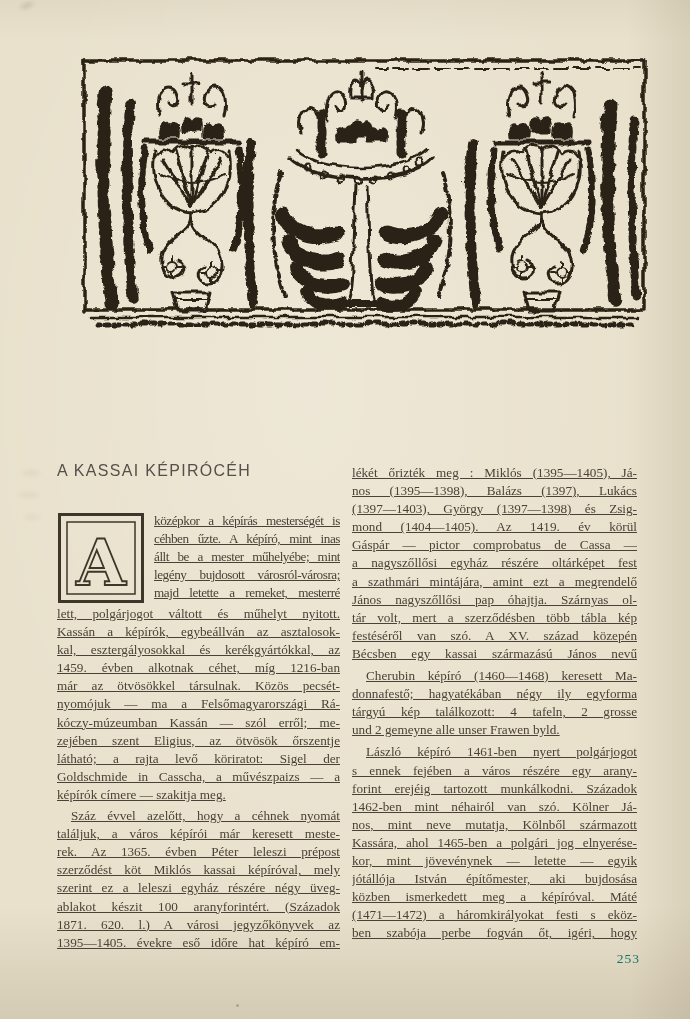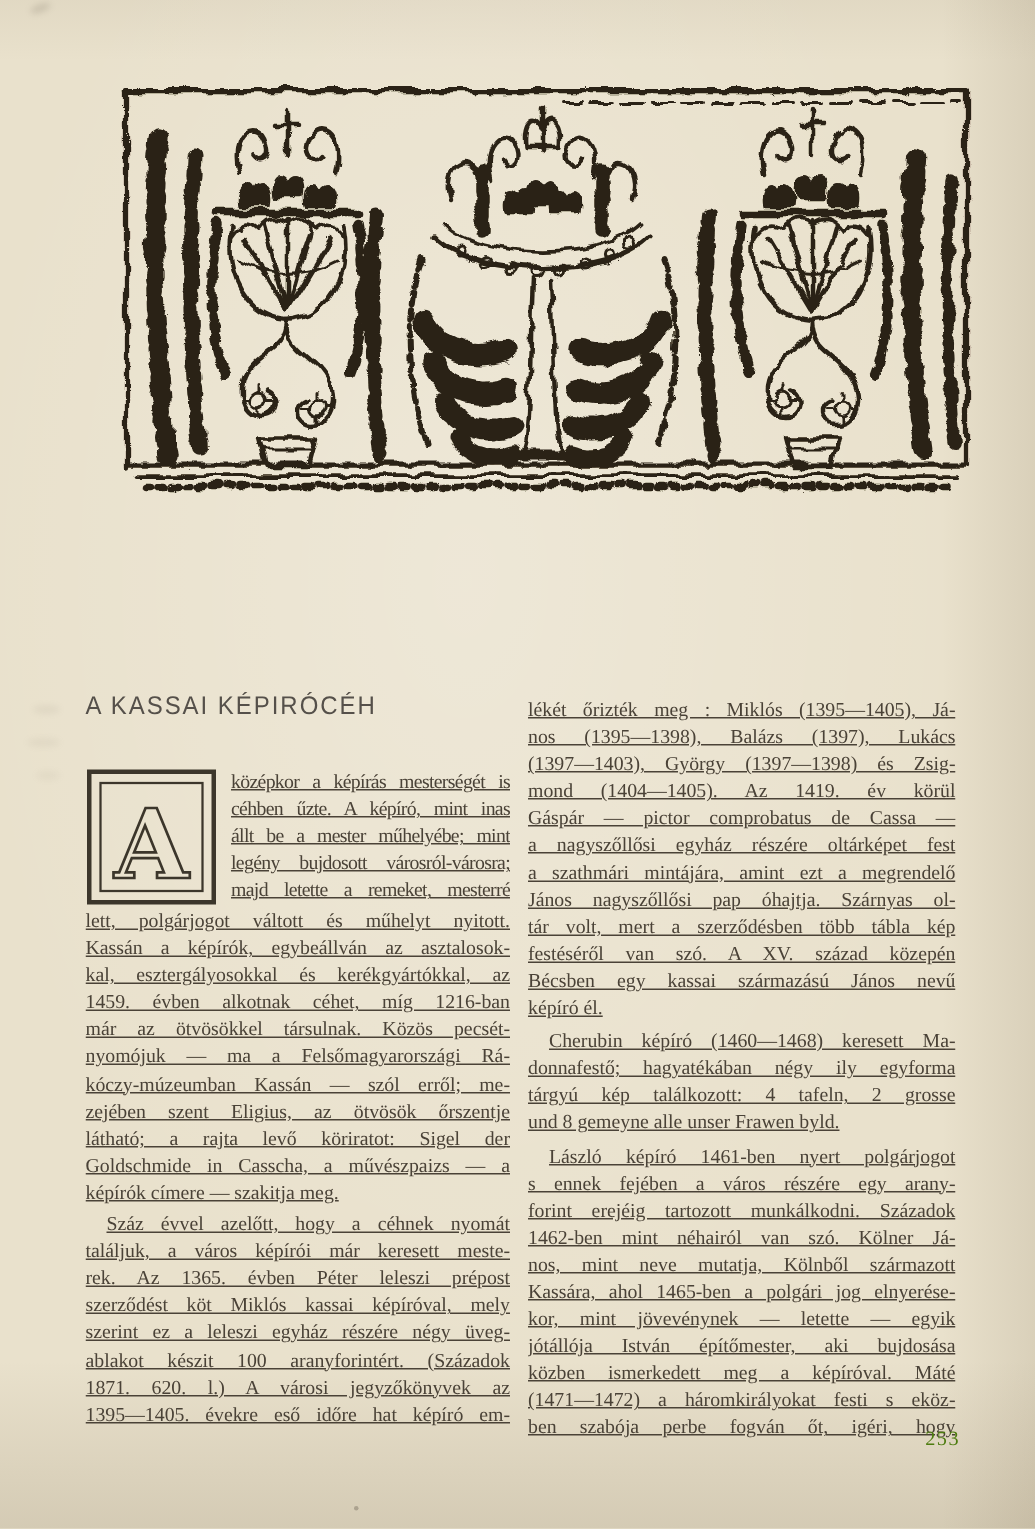--- a/index.html
+++ b/index.html
@@ -31,21 +31,21 @@
   .tline.flush{text-align-last:left;}
   .tline.indent{text-indent:14px;}
   .block + .block{margin-top:3px;}
   #right-blocks .block + .block{margin-top:4px;}
   #intro-row{display:flex;gap:9px;margin-bottom:1px;}
   #dropcap-box{flex:0 0 88px;}
   #intro-lines{flex:1;min-width:0;}
   #intro-lines .tline{letter-spacing:-0.45px;}
   #page-number{
     position:absolute;left:604px;top:951px;width:36px;
-    font-size:13.5px;letter-spacing:1px;text-align:right;color:#4d7c0f;
+    font-size:13.5px;letter-spacing:1px;text-align:right;color:#0f766e;
   }
   .smudge{position:absolute;background:#8a8070;border-radius:50%;filter:blur(2px);}
   #smudge-topleft{left:20px;top:3px;width:14px;height:5px;opacity:.28;transform:rotate(-20deg);}
   #smudge-margin1{left:22px;top:470px;width:18px;height:6px;opacity:.10;}
   #smudge-margin2{left:18px;top:492px;width:22px;height:6px;opacity:.09;}
   #smudge-margin3{left:24px;top:514px;width:16px;height:6px;opacity:.08;}
   #speck-bottom{left:236px;top:1004px;width:3px;height:3px;opacity:.55;filter:blur(.5px);}
 </style>
 </head>
 <body>
@@ -212,27 +212,26 @@
         <div class="tline">nos (1395—1398), Balázs (1397), Lukács</div>
         <div class="tline">(1397—1403), György (1397—1398) és Zsig-</div>
         <div class="tline">mond (1404—1405). Az 1419. év körül</div>
         <div class="tline">Gáspár — pictor comprobatus de Cassa —</div>
         <div class="tline">a nagyszőllősi egyház részére oltárképet fest</div>
         <div class="tline">a szathmári mintájára, amint ezt a megrendelő</div>
         <div class="tline">János nagyszőllősi pap óhajtja. Szárnyas ol-</div>
         <div class="tline">tár volt, mert a szerződésben több tábla kép</div>
         <div class="tline">festéséről van szó. A XV. század közepén</div>
         <div class="tline">Bécsben egy kassai származású János nevű</div>
-        <div class="tline flush">képíró él.</div>
       </div>
       <div class="block">
         <div class="tline indent">Cherubin képíró (1460—1468) keresett Ma-</div>
         <div class="tline">donnafestő; hagyatékában négy ily egyforma</div>
         <div class="tline">tárgyú kép találkozott: 4 tafeln, 2 grosse</div>
-        <div class="tline flush">und 8 gemeyne alle unser Frawen byld.</div>
+        <div class="tline flush">und 2 gemeyne alle unser Frawen byld.</div>
       </div>
       <div class="block">
         <div class="tline indent">László képíró 1461-ben nyert polgárjogot</div>
         <div class="tline">s ennek fejében a város részére egy arany-</div>
         <div class="tline">forint erejéig tartozott munkálkodni. Századok</div>
         <div class="tline">1462-ben mint néhairól van szó. Kölner Já-</div>
         <div class="tline">nos, mint neve mutatja, Kölnből származott</div>
         <div class="tline">Kassára, ahol 1465-ben a polgári jog elnyerése-</div>
         <div class="tline">kor, mint jövevénynek — letette — egyik</div>
         <div class="tline">jótállója István építőmester, aki bujdosása</div>

